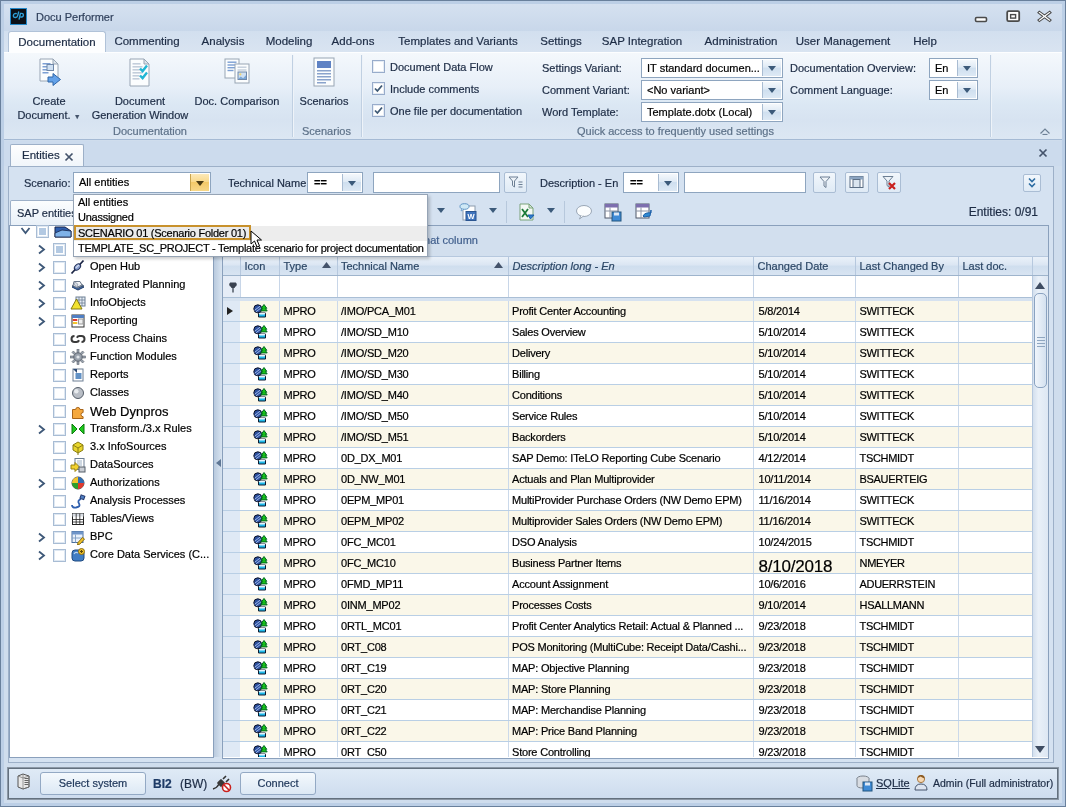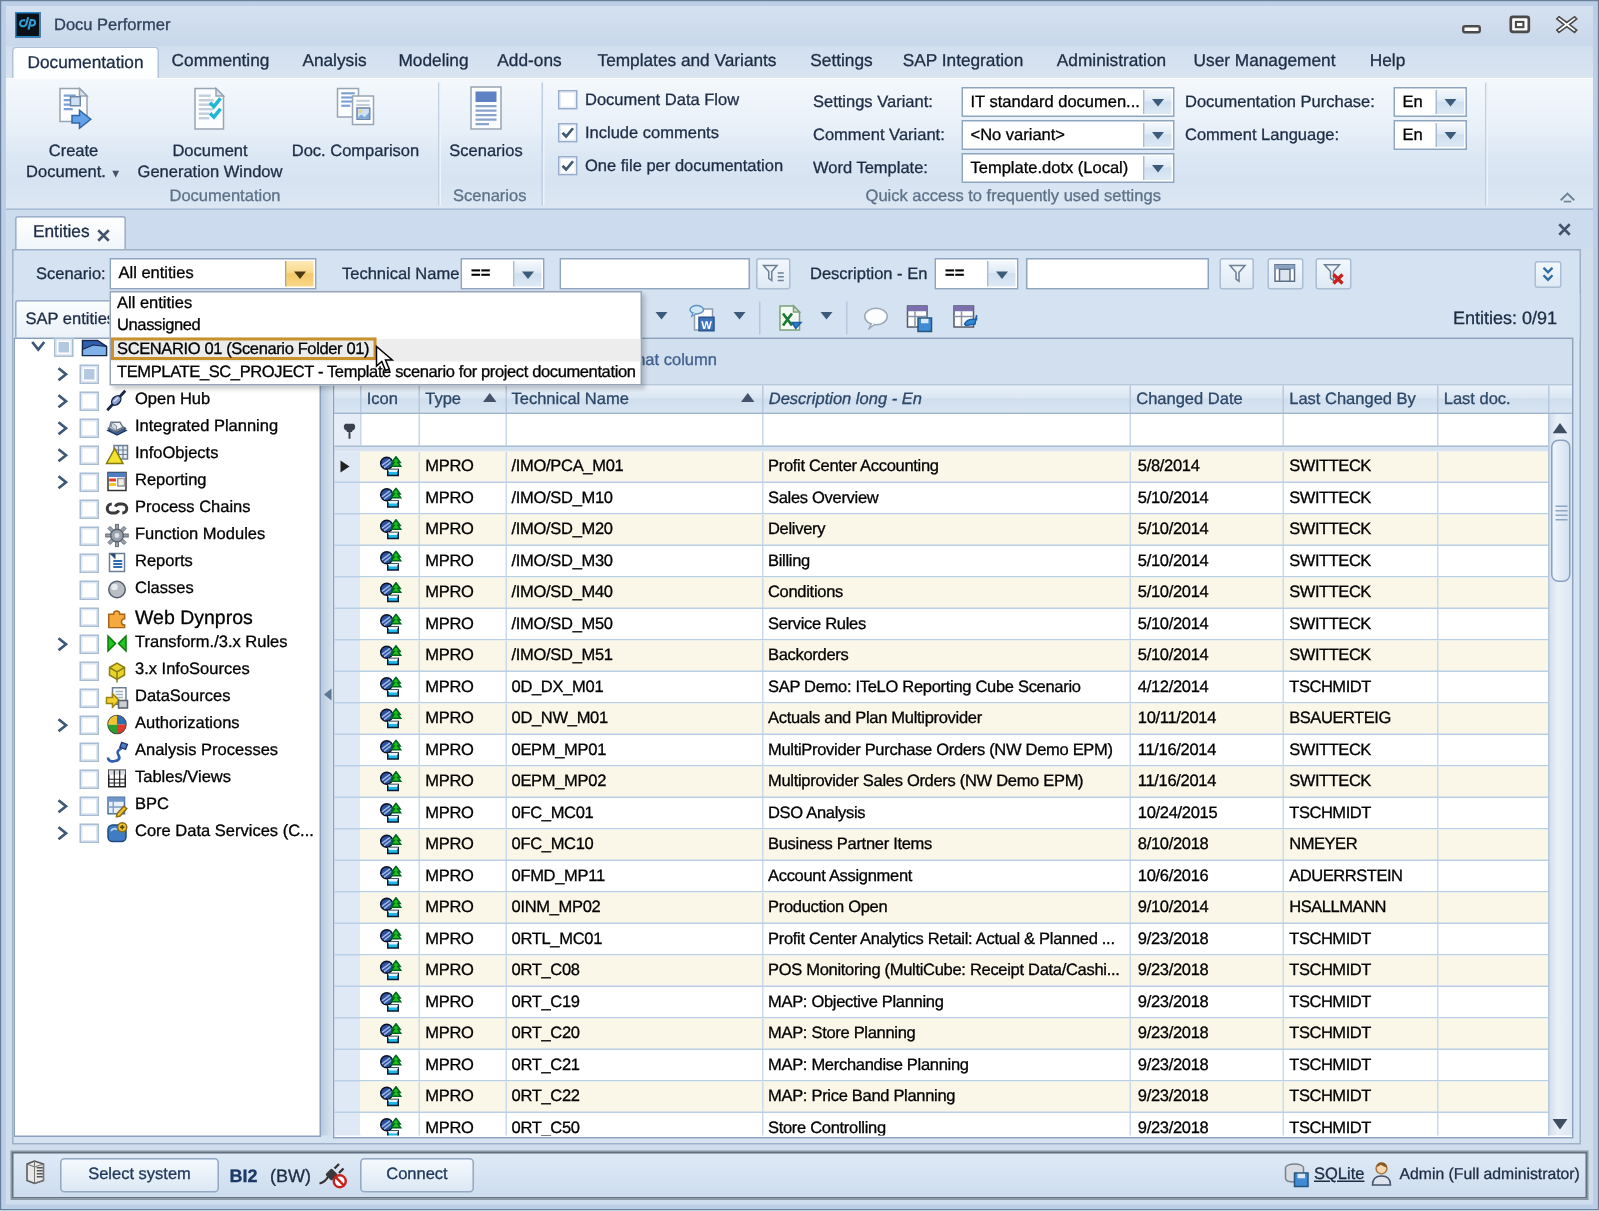--- a/index.html
+++ b/index.html
@@ -147,21 +147,21 @@
     <div class="cbtn">
       <div class="arr"></div>
     </div>
   </div>
 <div class="abs combo" style="left:641px;top:102px;width:142px;height:20px;">
     <div class="abs" style="left:5px;top:2.5px;font-size:11px;color:#000;white-space:nowrap;">Template.dotx (Local)</div>
     <div class="cbtn">
       <div class="arr"></div>
     </div>
   </div>
-<div class="abs lbl" style="left:790px;top:62px;">Documentation Purchase:</div>
+<div class="abs lbl" style="left:790px;top:62px;">Documentation Overview:</div>
 <div class="abs lbl" style="left:790px;top:84px;">Comment Language:</div>
 <div class="abs combo" style="left:929px;top:58px;width:49px;height:20px;">
     <div class="abs" style="left:5px;top:2.5px;font-size:11px;color:#000;white-space:nowrap;">En</div>
     <div class="cbtn">
       <div class="arr"></div>
     </div>
   </div>
 <div class="abs combo" style="left:929px;top:80px;width:49px;height:20px;">
     <div class="abs" style="left:5px;top:2.5px;font-size:11px;color:#000;white-space:nowrap;">En</div>
     <div class="cbtn">
@@ -757,21 +757,21 @@
 <div style="position:absolute;left:13px;top:3px;"><svg width="15" height="15" viewBox="0 0 15 15">
 <circle cx="4.8" cy="4.8" r="4" fill="#2c4f9e" stroke="#0c1226"></circle>
 <path d="M1.6 6.3 L7 2.2 M3 7.8 L8.2 3.8" stroke="#9db7e8" stroke-width="1"></path>
 <path d="M11 .5 l2.8 3.8 h-1.6 l2 2.6 h-6.4 l2 -2.6 h-1.6 z" fill="#17c417" stroke="#062"></path>
 <path d="M5.5 9 h7 v4 h-7 z" fill="#1db9ea" stroke="#0a1a30"></path>
 <path d="M5.5 9 h7 l-1 1.6 h-5 z" fill="#e8f4fb"></path>
 </svg></div>
 <div style="position:absolute;left:43.5px;top:4px;font-size:11px;letter-spacing:-0.2px;color:#000;">MPRO</div>
 <div style="position:absolute;left:101px;top:4px;font-size:11px;letter-spacing:-0.2px;color:#000;">0FC_MC10</div>
 <div style="position:absolute;left:272px;top:4px;width:240px;font-size:11px;letter-spacing:-0.2px;color:#000;white-space:nowrap;overflow:hidden;">Business Partner Items</div>
-<div style="position:absolute;left:518.5px;top:4px;font-size:11px;letter-spacing:-0.2px;color:#000;text-align:center;">8/10/2018</div>
+<div style="position:absolute;left:518.5px;top:4px;font-size:17px;letter-spacing:-0.2px;color:#000;text-align:center;">8/10/2018</div>
 <div style="position:absolute;left:619.5px;top:4px;font-size:11px;letter-spacing:-0.3px;color:#000;">NMEYER</div>
 </div>
 <div class="abs" style="left:223px;top:573px;width:808.5px;height:1px;background:#b9cfe5;"></div>
 <div class="abs" style="left:240px;top:574px;width:791.5px;height:21px;background:#ffffff;overflow:hidden;">
 <div style="position:absolute;left:39px;top:0;width:1px;height:21px;background:#cbd9ea;"></div>
 <div style="position:absolute;left:96.5px;top:0;width:1px;height:21px;background:#cbd9ea;"></div>
 <div style="position:absolute;left:268px;top:0;width:1px;height:21px;background:#cbd9ea;"></div>
 <div style="position:absolute;left:513px;top:0;width:1px;height:21px;background:#cbd9ea;"></div>
 <div style="position:absolute;left:615px;top:0;width:1px;height:21px;background:#cbd9ea;"></div>
 <div style="position:absolute;left:718px;top:0;width:1px;height:21px;background:#cbd9ea;"></div>
@@ -800,21 +800,21 @@
 
 <div style="position:absolute;left:13px;top:3px;"><svg width="15" height="15" viewBox="0 0 15 15">
 <circle cx="4.8" cy="4.8" r="4" fill="#2c4f9e" stroke="#0c1226"></circle>
 <path d="M1.6 6.3 L7 2.2 M3 7.8 L8.2 3.8" stroke="#9db7e8" stroke-width="1"></path>
 <path d="M11 .5 l2.8 3.8 h-1.6 l2 2.6 h-6.4 l2 -2.6 h-1.6 z" fill="#17c417" stroke="#062"></path>
 <path d="M5.5 9 h7 v4 h-7 z" fill="#1db9ea" stroke="#0a1a30"></path>
 <path d="M5.5 9 h7 l-1 1.6 h-5 z" fill="#e8f4fb"></path>
 </svg></div>
 <div style="position:absolute;left:43.5px;top:4px;font-size:11px;letter-spacing:-0.2px;color:#000;">MPRO</div>
 <div style="position:absolute;left:101px;top:4px;font-size:11px;letter-spacing:-0.2px;color:#000;">0INM_MP02</div>
-<div style="position:absolute;left:272px;top:4px;width:240px;font-size:11px;letter-spacing:-0.2px;color:#000;white-space:nowrap;overflow:hidden;">Production Open</div>
+<div style="position:absolute;left:272px;top:4px;width:240px;font-size:11px;letter-spacing:-0.2px;color:#000;white-space:nowrap;overflow:hidden;">Processes Costs</div>
 <div style="position:absolute;left:518.5px;top:4px;font-size:11px;letter-spacing:-0.2px;color:#000;">9/10/2014</div>
 <div style="position:absolute;left:619.5px;top:4px;font-size:11px;letter-spacing:-0.3px;color:#000;">HSALLMANN</div>
 </div>
 <div class="abs" style="left:223px;top:615px;width:808.5px;height:1px;background:#b9cfe5;"></div>
 <div class="abs" style="left:240px;top:616px;width:791.5px;height:21px;background:#ffffff;overflow:hidden;">
 <div style="position:absolute;left:39px;top:0;width:1px;height:21px;background:#cbd9ea;"></div>
 <div style="position:absolute;left:96.5px;top:0;width:1px;height:21px;background:#cbd9ea;"></div>
 <div style="position:absolute;left:268px;top:0;width:1px;height:21px;background:#cbd9ea;"></div>
 <div style="position:absolute;left:513px;top:0;width:1px;height:21px;background:#cbd9ea;"></div>
 <div style="position:absolute;left:615px;top:0;width:1px;height:21px;background:#cbd9ea;"></div>

